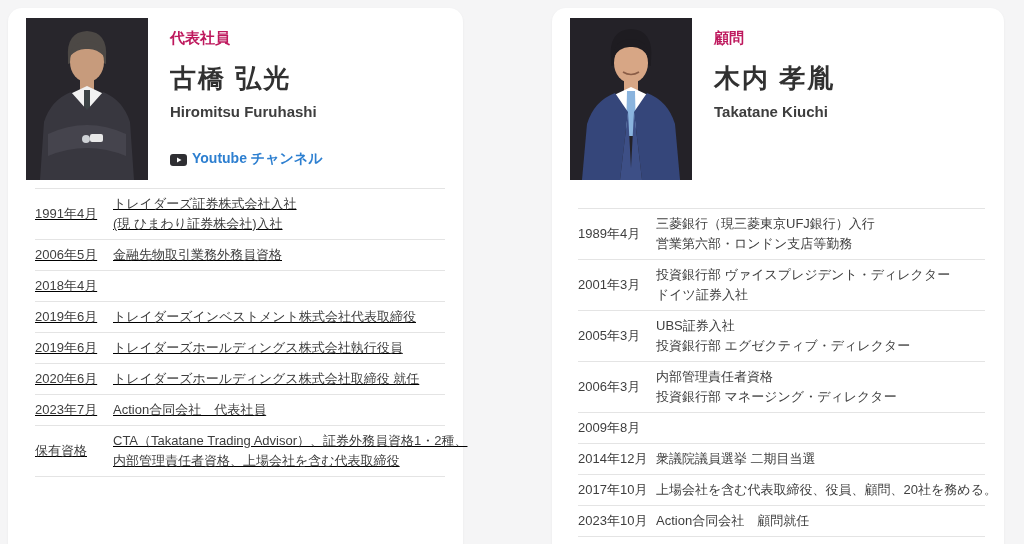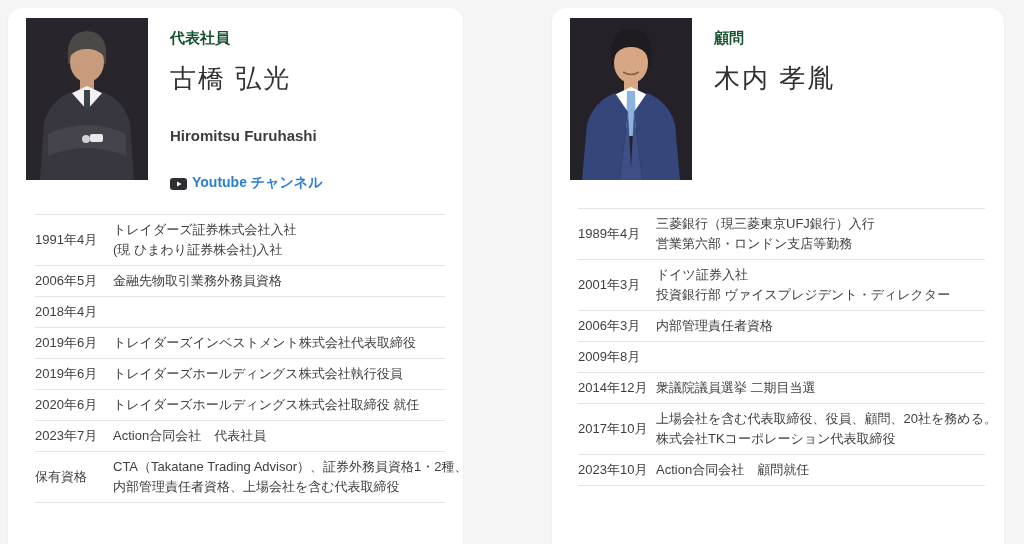--- a/index.html
+++ b/index.html
@@ -14,32 +14,32 @@
     background:#ffffff; border-radius:14px;
     box-shadow:0 1px 3px rgba(0,0,0,0.05);
   }
   #card-left  { left:8px;   width:455px; }
   #card-right { left:552px; width:452px; }
 
   .profile-header { display:flex; padding:10px 18px 0 18px; }
   .portrait { width:122px; height:162px; flex:none; background:#2a282e; }
   .portrait svg { display:block; width:100%; height:100%; }
   .info { padding:10px 0 0 22px; }
-  .role    { font-size:15px; font-weight:700; color:#14532d; line-height:20px; }
-  .name    { font-size:26px; font-weight:400; color:#313131; letter-spacing:2px; margin-top:14px; line-height:32px; }
-  .name-en { font-size:15px; font-weight:700; color:#3d3d3d; margin-top:32px; line-height:20px; }
+  .role    { font-size:15px; font-weight:700; color:#be185d; line-height:20px; }
+  .name    { font-size:26px; font-weight:700; color:#313131; letter-spacing:2px; margin-top:14px; line-height:32px; }
+  .name-en { font-size:15px; font-weight:700; color:#3d3d3d; margin-top:8px; line-height:20px; }
   .yt-link {
     display:inline-flex; align-items:center; gap:5px;
     margin-top:27px; text-decoration:none; cursor:pointer;
     font-size:14px; font-weight:700; color:#2d7fd0; line-height:18px;
   }
   .yt-icon { display:inline-block; width:17px; height:12px; }
 
   .history { border-bottom:1px solid #e4e4e4; }
-  #card-left  .history { margin:20px 18px 0 27px; }
+  #card-left  .history { margin:8px 18px 0 27px;text-decoration:underline; }
   #card-right .history { margin:28px 19px 0 26px; }
   .trow {
     display:grid; grid-template-columns:78px 1fr;
     align-items:center; border-top:1px solid #e4e4e4;
     padding:5px 0;
   }
   .tdate { font-size:13px; color:#3e3e3e; line-height:20px; }
   .tdesc { font-size:13px; color:#3e3e3e; }
   .line  { display:block; line-height:20px; white-space:nowrap; }
 </style>
@@ -143,58 +143,66 @@
         <path d="M42,78 L61,69 L80,78 L80,110 L42,110 Z" fill="#ffffff"></path>
         <polygon points="57,73 65,73 66,118 56,118" fill="#8ab4de"></polygon>
         <path d="M12,162 L17,106 Q24,83 45,75 L58,94 L50,162 Z" fill="#35467a"></path>
         <path d="M110,162 L105,106 Q98,83 77,75 L64,94 L72,162 Z" fill="#35467a"></path>
         <path d="M50,162 L58,94 L61,150 L64,94 L72,162 Z" fill="#3d4f86"></path>
       </svg>
     </div>
     <div class="info">
       <div class="role">顧問</div>
       <h2 class="name">木内 孝胤</h2>
+      <div class="name-en">Takatane Kiuchi</div>
     </div>
   </div>
 
   <div class="history">
     <div class="trow">
       <div class="tdate">1989年4月</div>
       <div class="tdesc">
         <span class="line">三菱銀行（現三菱東京UFJ銀行）入行</span>
         <span class="line">営業第六部・ロンドン支店等勤務</span>
       </div>
     </div>
     <div class="trow">
       <div class="tdate">2001年3月</div>
       <div class="tdesc">
+        <span class="line">投資銀行部 ヴァイスプレジデント・ディレクター</span>
         <span class="line">ドイツ証券入社</span>
-        <span class="line">投資銀行部 ヴァイスプレジデント・ディレクター</span>
+      </div>
+    </div>
+    <div class="trow">
+      <div class="tdate">2005年3月</div>
+      <div class="tdesc">
+        <span class="line">UBS証券入社</span>
+        <span class="line">投資銀行部 エグゼクティブ・ディレクター</span>
       </div>
     </div>
     <div class="trow">
       <div class="tdate">2006年3月</div>
       <div class="tdesc">
         <span class="line">内部管理責任者資格</span>
+        <span class="line">投資銀行部 マネージング・ディレクター</span>
       </div>
     </div>
     <div class="trow">
       <div class="tdate">2009年8月</div>
     </div>
     <div class="trow">
       <div class="tdate">2014年12月</div>
       <div class="tdesc">
         <span class="line">衆議院議員選挙 二期目当選</span>
       </div>
     </div>
     <div class="trow">
       <div class="tdate">2017年10月</div>
       <div class="tdesc">
         <span class="line">上場会社を含む代表取締役、役員、顧問、20社を務める。</span>
-        <span class="line">株式会社TKコーポレーション代表取締役</span>
       </div>
     </div>
     <div class="trow">
       <div class="tdate">2023年10月</div>
       <div class="tdesc">
         <span class="line">Action合同会社　顧問就任</span>
       </div>
     </div>
   </div>
 </section>

